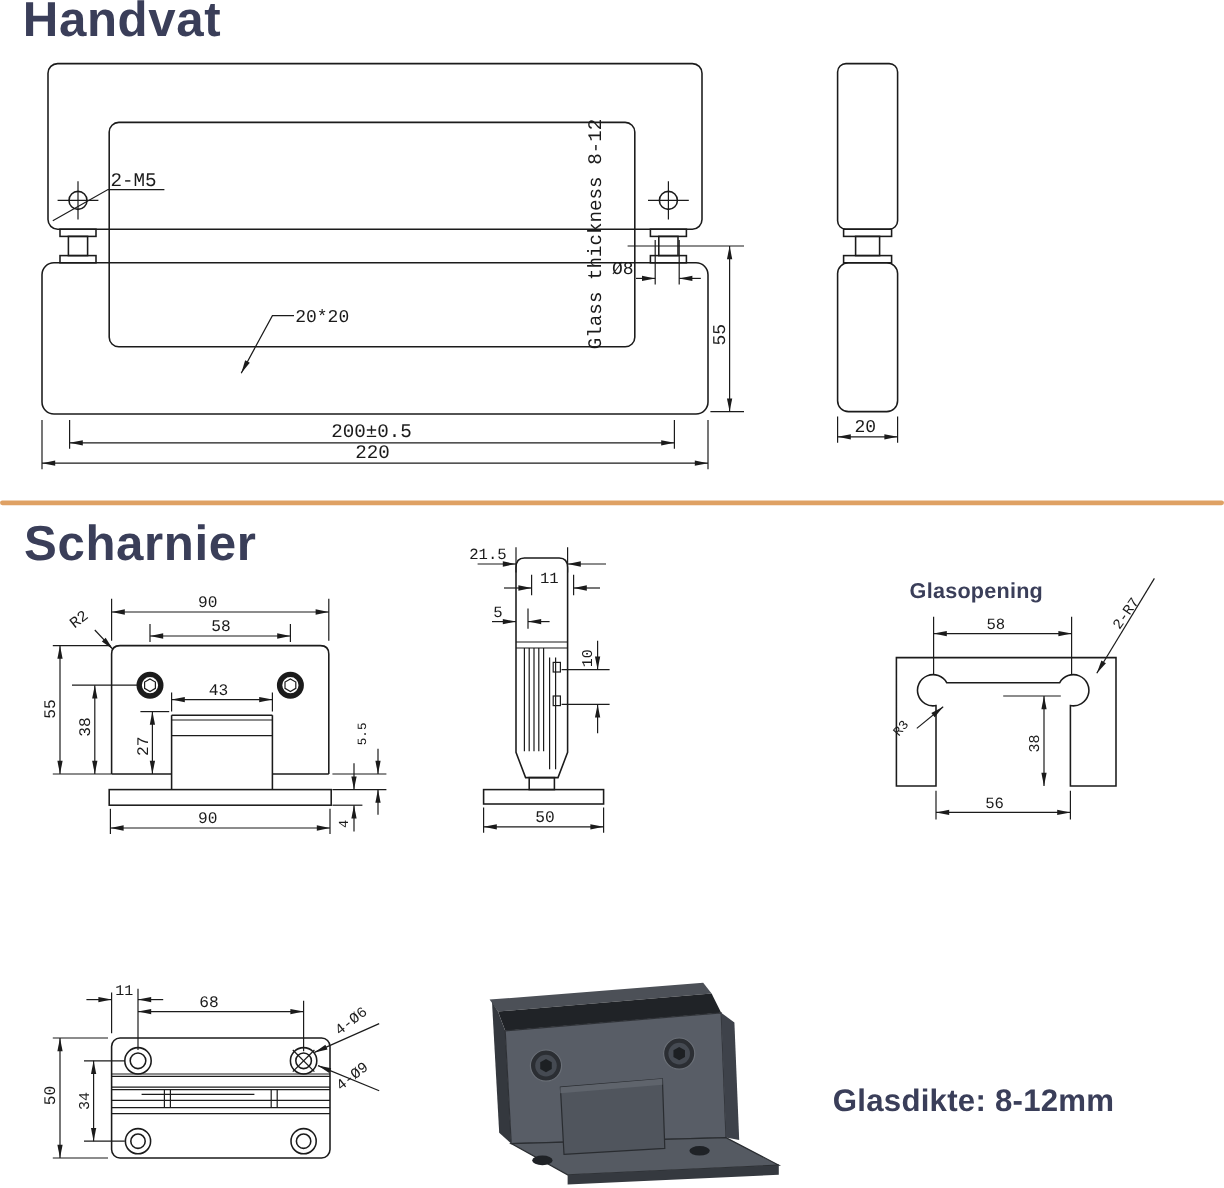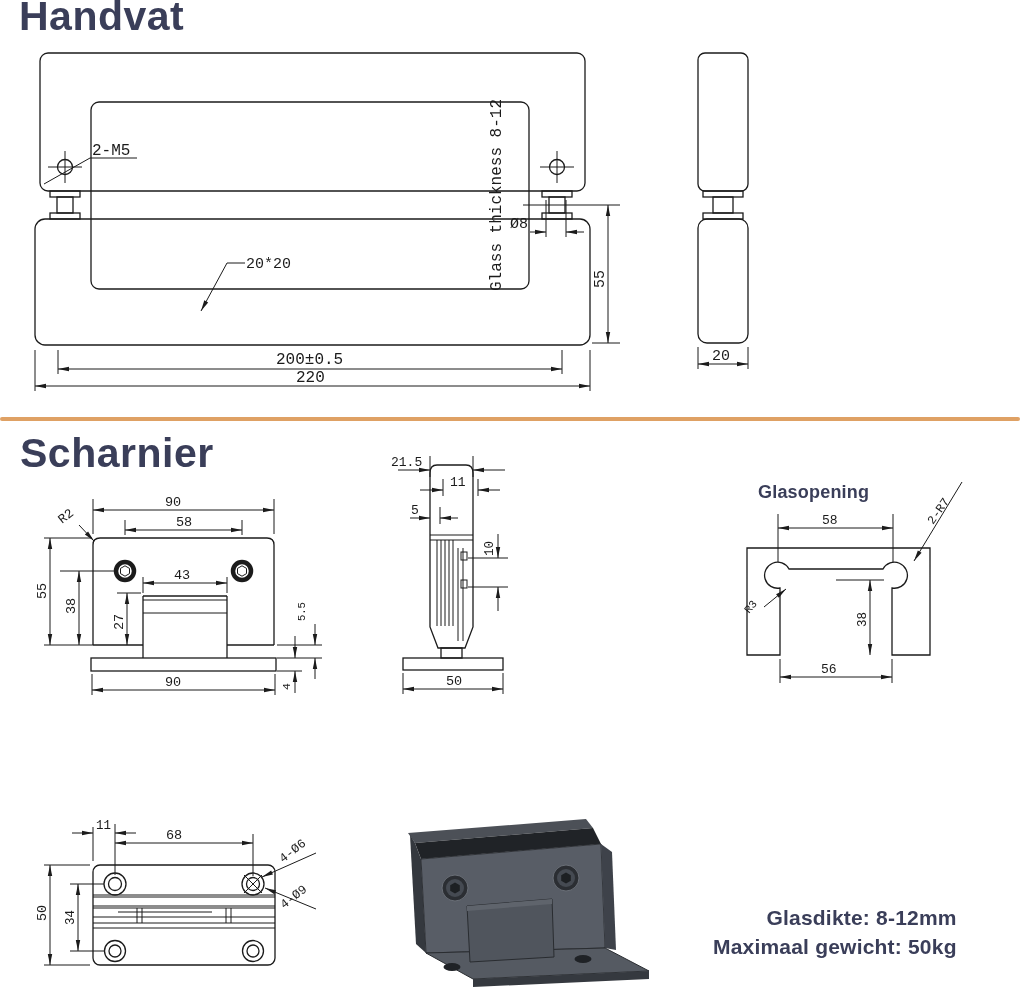--- a/index.html
+++ b/index.html
@@ -19,22 +19,22 @@
   }
   .sub-title{
     position:absolute;color:var(--navy);font-weight:700;
     font-size:18px;letter-spacing:.2px;line-height:1;
   }
   .divider{
     position:absolute;left:0;top:417px;width:1020px;height:4px;
     background:var(--divider);border-radius:2px;
   }
   .specs{
-    position:absolute;left:713px;top:903px;color:var(--navy);
-    font-weight:700;font-size:21px;line-height:29px;letter-spacing:.2px;text-align:right;
+    position:absolute;left:694px;top:903px;color:var(--navy);
+    font-weight:700;font-size:26px;line-height:29px;letter-spacing:.2px;
   }
   svg.drawing{position:absolute;left:0;top:0;}
   .ln{stroke:var(--line);stroke-width:1.3;fill:none;}
   .thin{stroke-width:1;}
   .dim{
     font-family:"Liberation Mono","DejaVu Sans Mono",monospace;
     fill:var(--line);
   }
 </style>
 </head>
@@ -43,21 +43,20 @@
 <div class="section-title" style="left:19px;top:-4px;">Handvat</div>
 
 <div class="divider"></div>
 
 <div class="section-title" style="left:20px;top:433px;">Scharnier</div>
 
 <div class="sub-title" style="left:744px;top:483px;margin-left:14px;">Glasopening</div>
 
 <div class="specs">
   <div>Glasdikte: 8-12mm</div>
-  <div>Maximaal gewicht: 50kg</div>
 </div>
 
 <svg class="drawing" width="1020" height="990" viewBox="0 0 1020 990">
   <defs>
     <marker id="arr" viewBox="0 0 12 6" markerWidth="12" markerHeight="6" refX="11.5" refY="3" orient="auto-start-reverse" markerUnits="userSpaceOnUse">
       <path d="M0.5,0.8 L11.5,3 L0.5,5.2 Z" fill="#1b1b1b"></path>
     </marker>
   </defs>
 
   <g>

